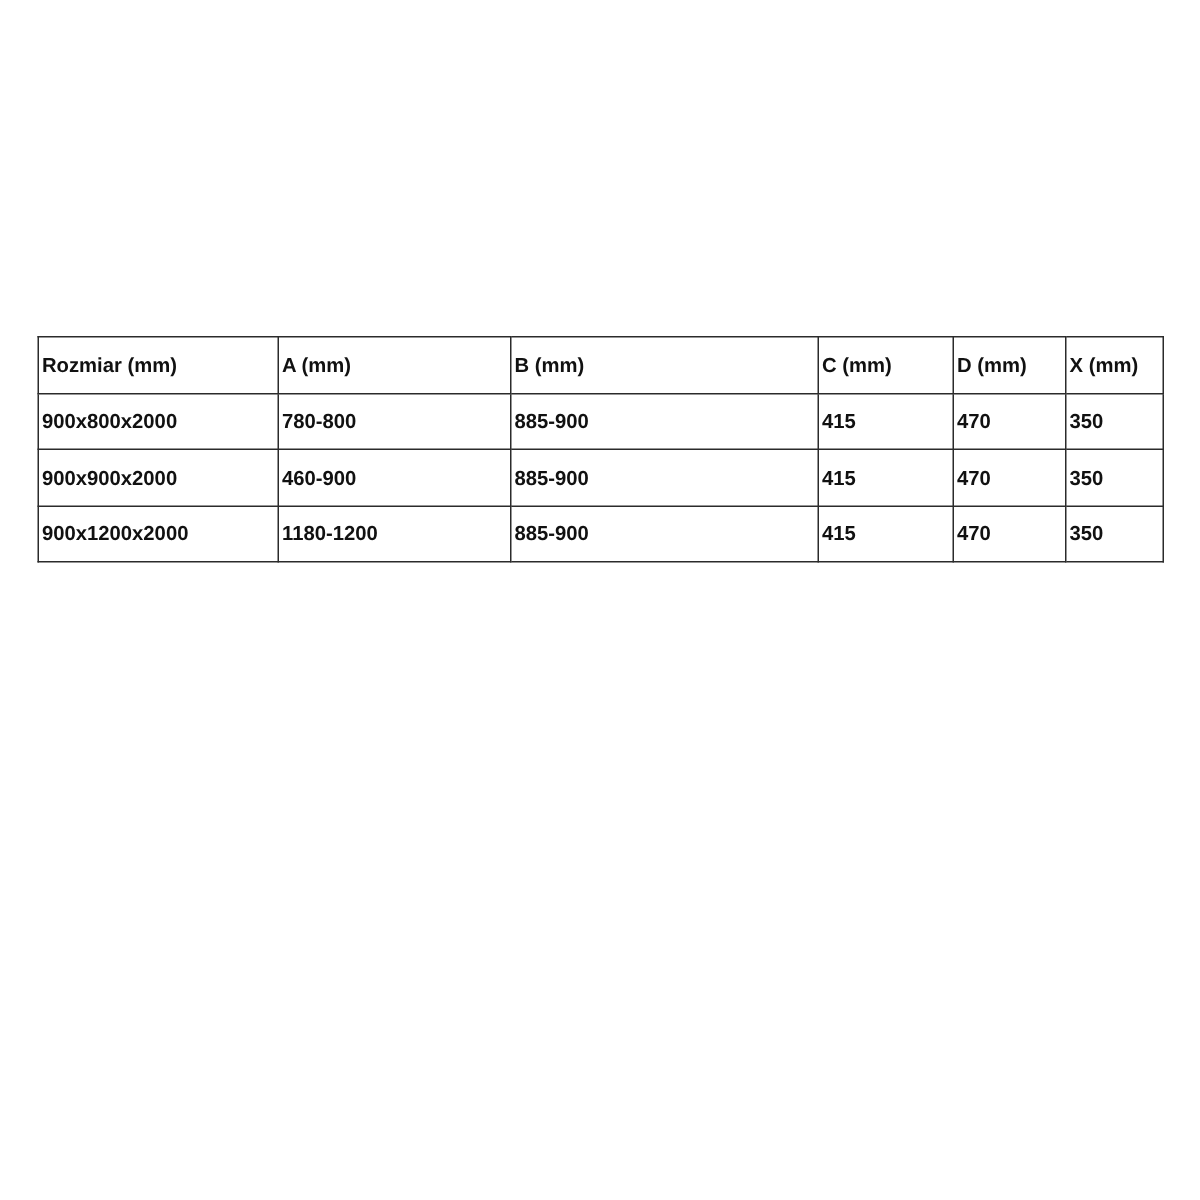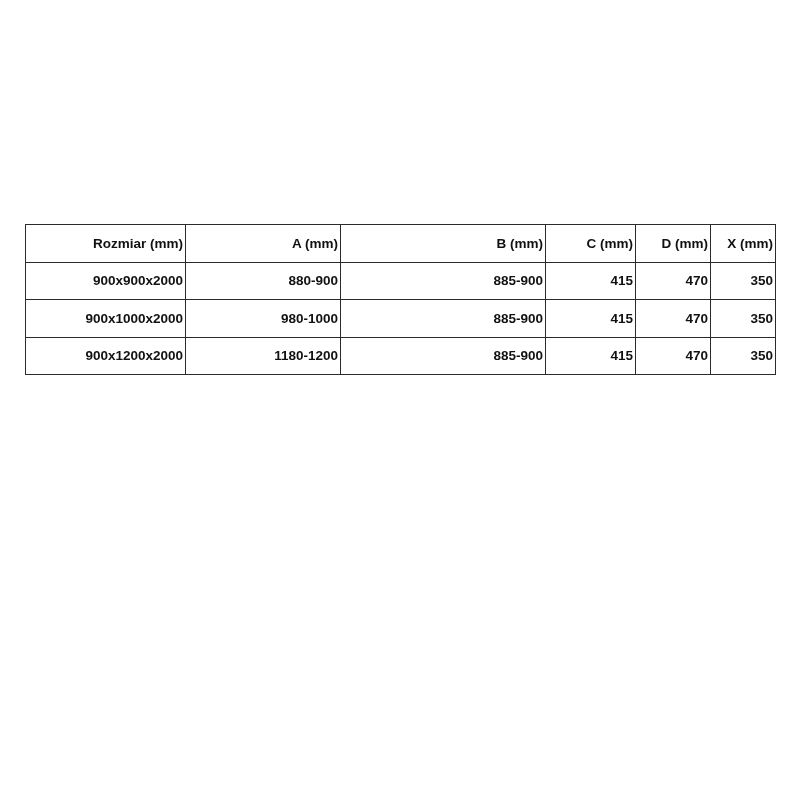--- a/index.html
+++ b/index.html
@@ -21,21 +21,21 @@
     width: 750px;
   }
   table.size-table {
     border-collapse: collapse;
     width: 750px;
     table-layout: fixed;
   }
   table.size-table td,
   table.size-table th {
     border: 1px solid #2b2b2b;
-    text-align: right;
+    text-align: left;
     vertical-align: middle;
     height: 37.5px;
     font-size: 13.5px;
     font-weight: bold;
     color: #111111;
     padding: 0 2px;
     box-sizing: border-box;
   }
   
   col.c0 { width: 160px; }
@@ -71,30 +71,30 @@
         <th>Rozmiar (mm)</th>
         <th>A (mm)</th>
         <th>B (mm)</th>
         <th>C (mm)</th>
         <th>D (mm)</th>
         <th>X (mm)</th>
       </tr>
     </thead>
     <tbody>
       <tr>
-        <td class="cell-size">900x900x2000</td>
-        <td>880-900</td>
+        <td class="cell-size">900x800x2000</td>
+        <td>780-800</td>
         <td>885-900</td>
         <td>415</td>
         <td>470</td>
         <td>350</td>
       </tr>
       <tr>
-        <td class="cell-size">900x1000x2000</td>
-        <td>980-1000</td>
+        <td class="cell-size">900x900x2000</td>
+        <td>460-900</td>
         <td>885-900</td>
         <td>415</td>
         <td>470</td>
         <td>350</td>
       </tr>
       <tr>
         <td class="cell-size">900x1200x2000</td>
         <td>1180-1200</td>
         <td>885-900</td>
         <td>415</td>

